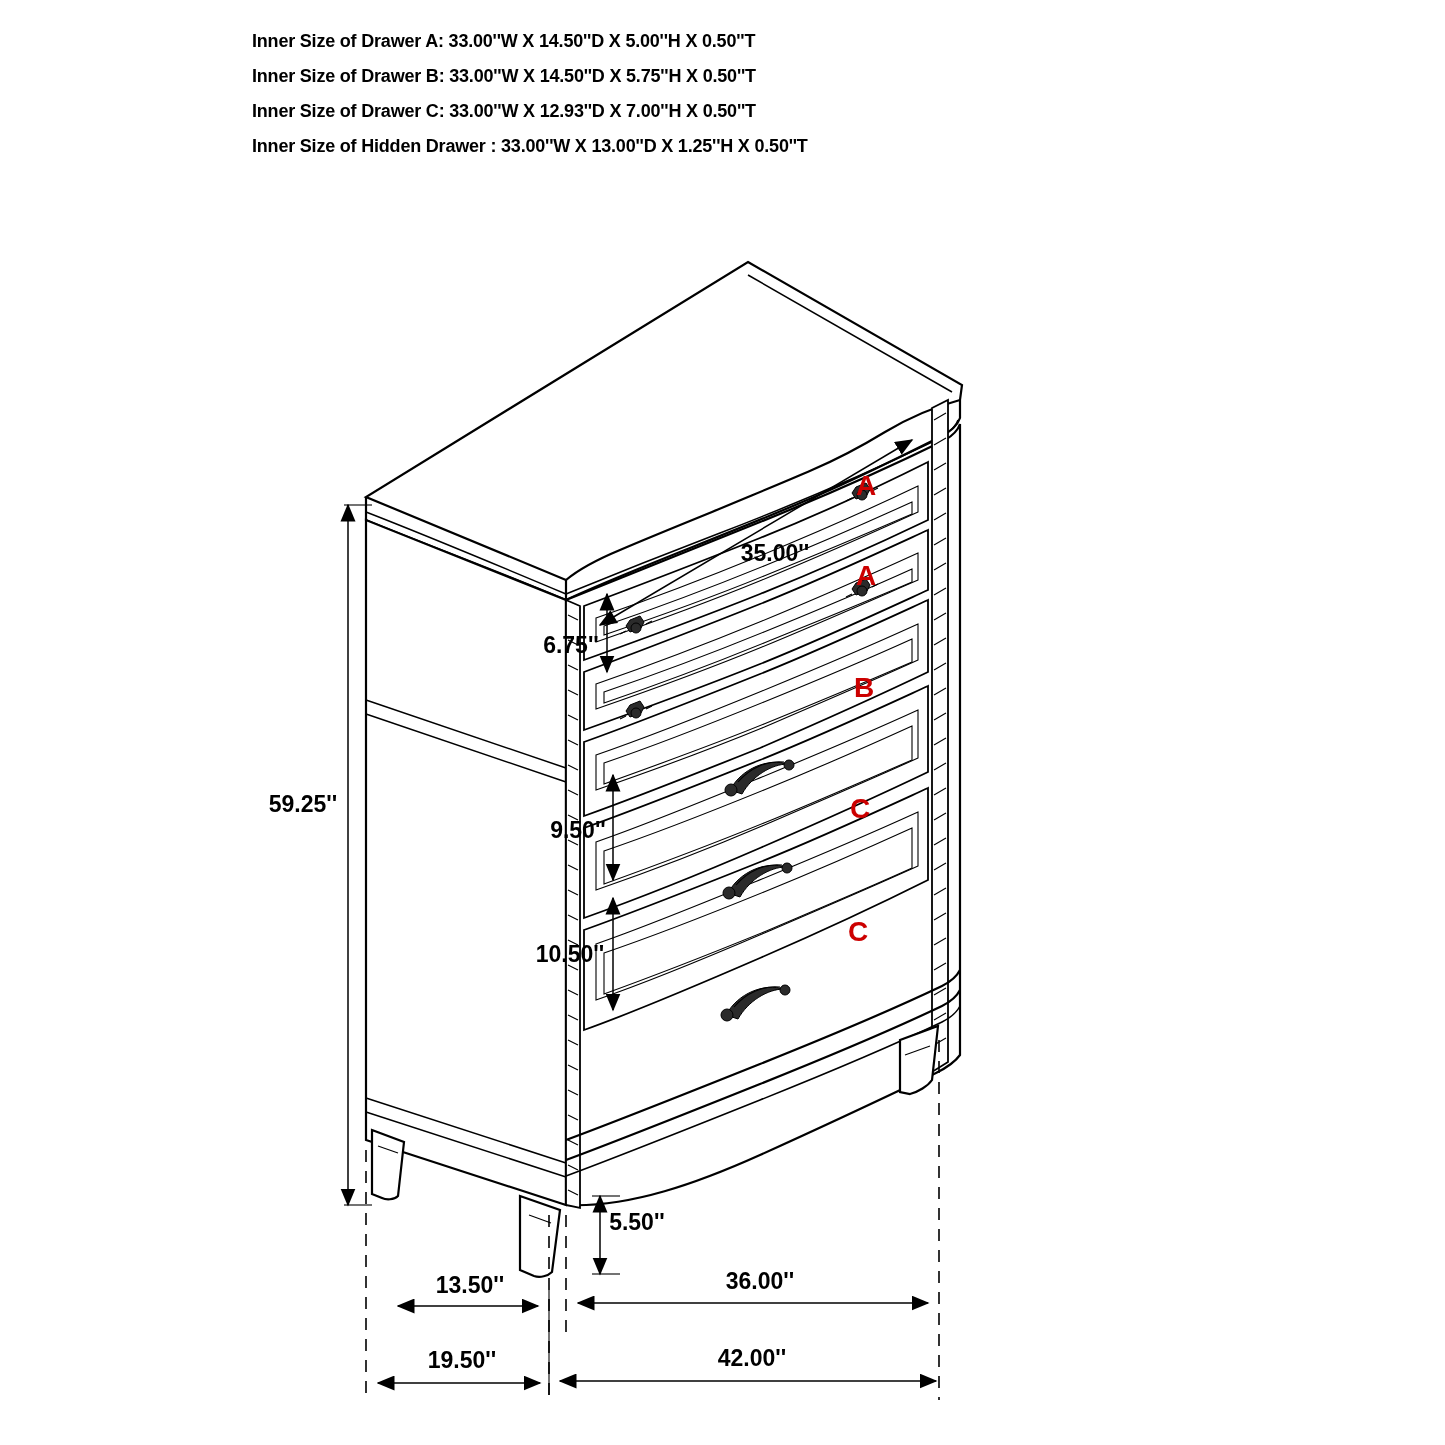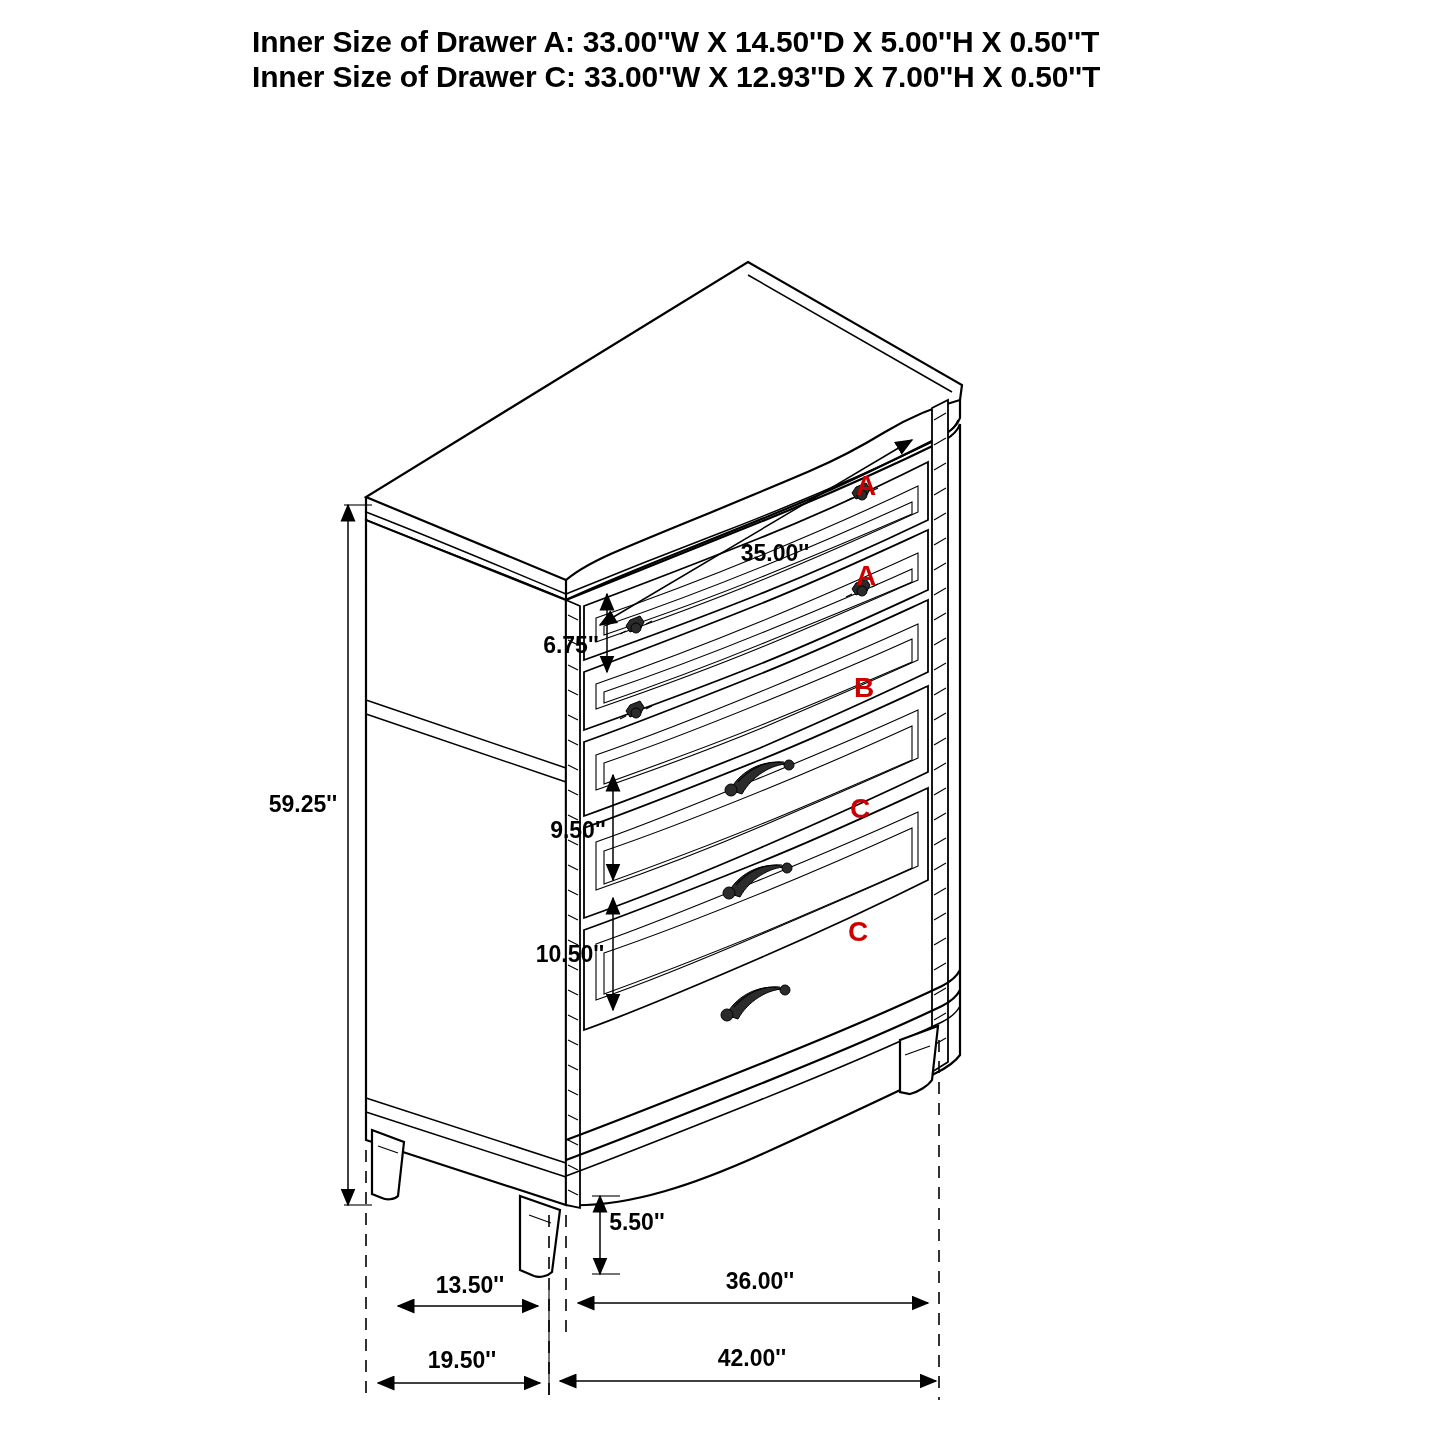--- a/index.html
+++ b/index.html
@@ -20,21 +20,21 @@
     width: 1445px;
     height: 1445px;
   }
   .spec-block {
     position: absolute;
     left: 252px;
     top: 24px;
     width: 1000px;
   }
   .spec-line {
-    font-size: 30px;
+    font-size: 18px;
     font-weight: bold;
     color: #000;
     line-height: 35px;
     white-space: nowrap;
     letter-spacing: -0.2px;
   }
   svg.figure {
     position: absolute;
     left: 0;
     top: 0;
@@ -62,21 +62,23 @@
   .post-fill { fill: #ffffff; stroke: #000; stroke-width: 1.8; }
   .hw { fill: #2b2b2b; stroke: #000; stroke-width: 1; }
 </style>
 </head>
 <body>
 
 <div id="diagram-root">
 
   <div class="spec-block">
     <div class="spec-line">Inner Size of Drawer  A: 33.00''W X 14.50''D X 5.00''H X 0.50''T</div>
+    <div class="spec-line">Inner Size of Drawer B: 33.00''W X 14.50''D X 5.75''H X 0.50''T</div>
     <div class="spec-line">Inner Size of Drawer C: 33.00''W X 12.93''D X 7.00''H X 0.50''T</div>
+    <div class="spec-line">Inner Size of Hidden Drawer : 33.00''W X 13.00''D X 1.25''H X 0.50''T</div>
   </div>
 
   <svg class="figure" viewBox="0 0 1445 1445">
     <defs>
       <marker id="arrEnd" markerWidth="13" markerHeight="13" refX="11" refY="5" orient="auto">
         <path d="M0,0 L12,5 L0,10 z" fill="#000"></path>
       </marker>
       <marker id="arrStart" markerWidth="13" markerHeight="13" refX="1" refY="5" orient="auto">
         <path d="M12,0 L0,5 L12,10 z" fill="#000"></path>
       </marker>

